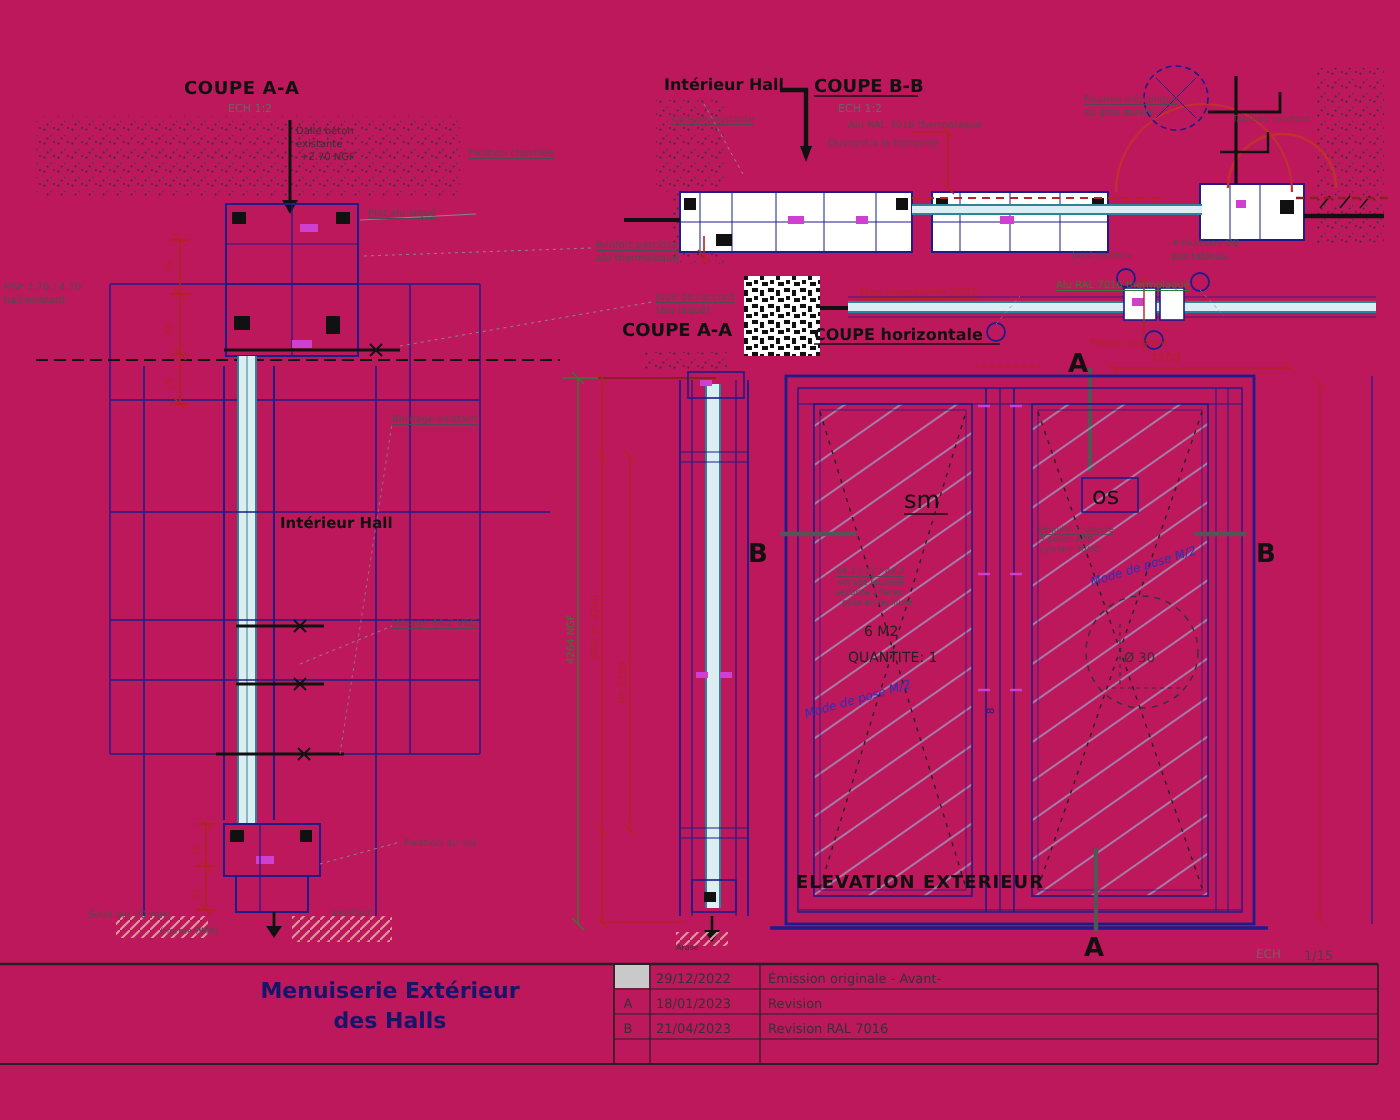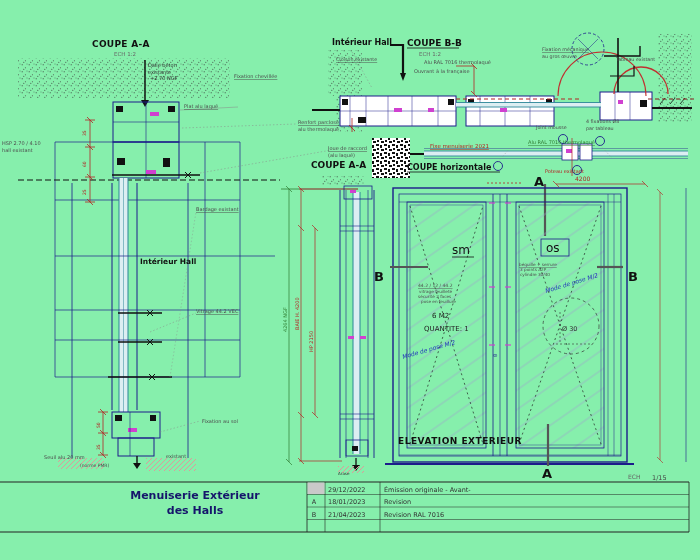--- a/index.html
+++ b/index.html
@@ -1,16 +1,16 @@
 <!DOCTYPE html>
 <html><head>
 <meta charset="utf-8">
 <style>
   html,body{margin:0;padding:0;background:#fff;}
-  .sheet{position:relative;width:700px;height:560px;background:#86efac;overflow:hidden;
+  .sheet{position:relative;width:700px;height:560px;background:#be185d;overflow:hidden;
          font-family:"DejaVu Sans",sans-serif;}
   svg{position:absolute;left:0;top:0;}
   text{font-family:"DejaVu Sans",sans-serif;}
   .tb{font-weight:bold;fill:#111;}
   .ts{fill:#666;}
   .ann{fill:#4d4d4d;}
   .red{fill:#b32424;}
   .grn{fill:#2f7d32;}
   .blu{fill:#2233bb;font-style:italic;}
   .nvy{fill:#1c1c8a;}

